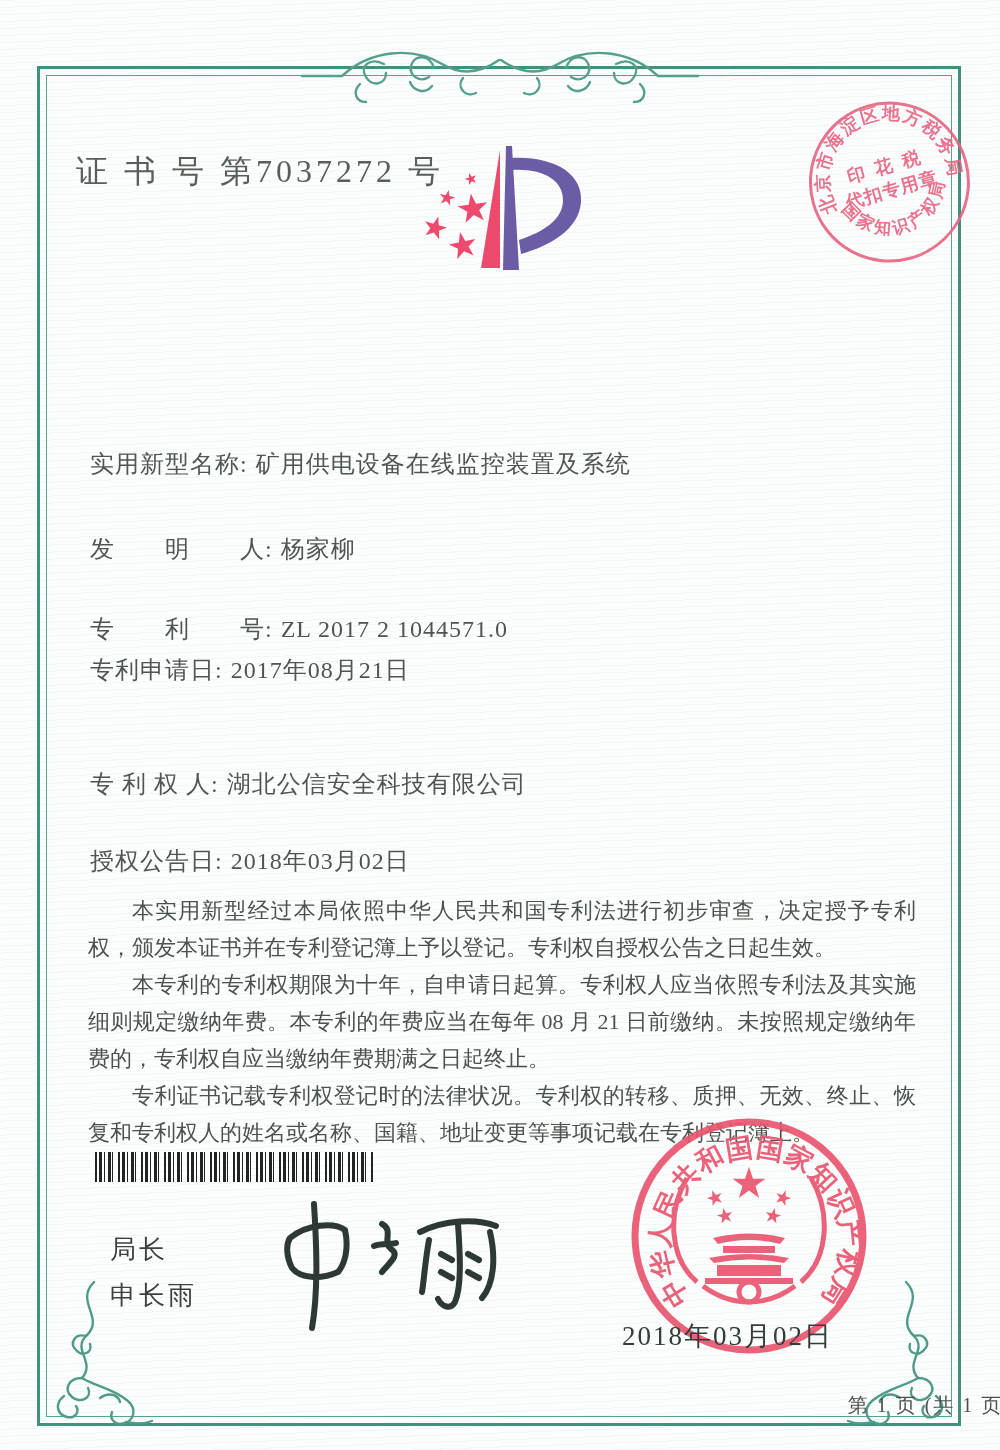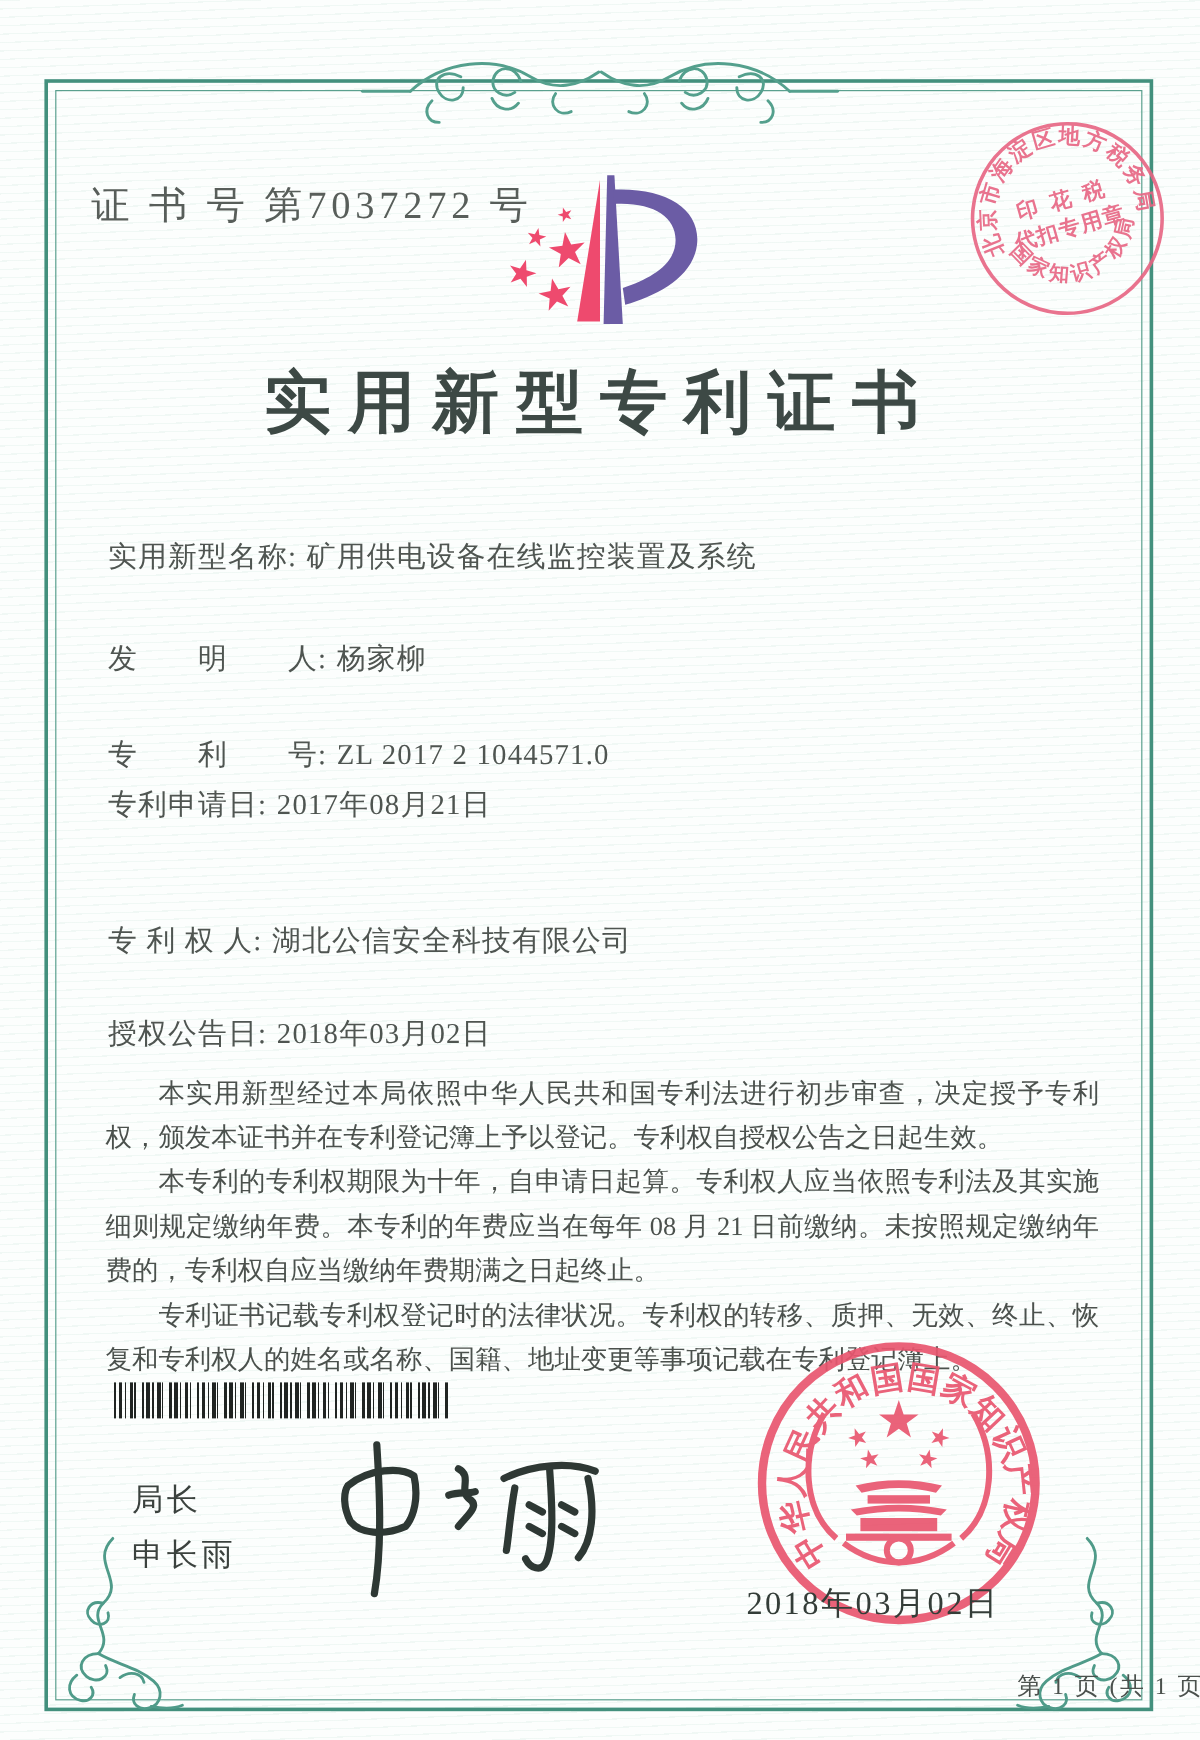--- a/index.html
+++ b/index.html
@@ -131,21 +131,20 @@
         <textPath href="#arcTaxTop" startOffset="50%" text-anchor="middle">北京市海淀区地方税务局</textPath>
       </text>
       <text fill="#e76583" font-size="17" font-weight="bold" letter-spacing="3">
         <textPath href="#arcTaxBot" startOffset="50%" text-anchor="middle">国家知识产权局</textPath>
       </text>
       <text x="95" y="88" text-anchor="middle" fill="#e76583" font-size="18" font-weight="bold" letter-spacing="3">印 花 税</text>
       <text x="95" y="112" text-anchor="middle" fill="#e76583" font-size="18" font-weight="bold" letter-spacing="1">代扣专用章</text>
     </g>
   </svg>
 
-  <div class="abs main-title">实用新型专利证书</div>
 
   <div class="abs field-row" style="top:533px">
     <span>发　　明　　人:</span><span class="val">杨家柳</span>
   </div>
   <div class="abs field-row" style="top:448px">
     <span>实用新型名称:</span><span class="val">矿用供电设备在线监控装置及系统</span>
   </div>
   <div class="abs field-row" style="top:613px">
     <span>专　　利　　号:</span><span class="val">ZL 2017 2 1044571.0</span>
   </div>

